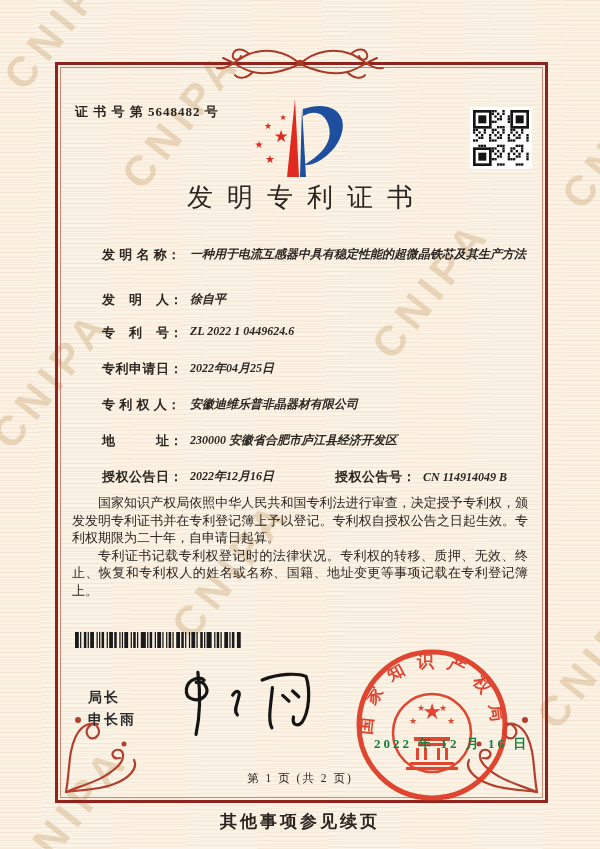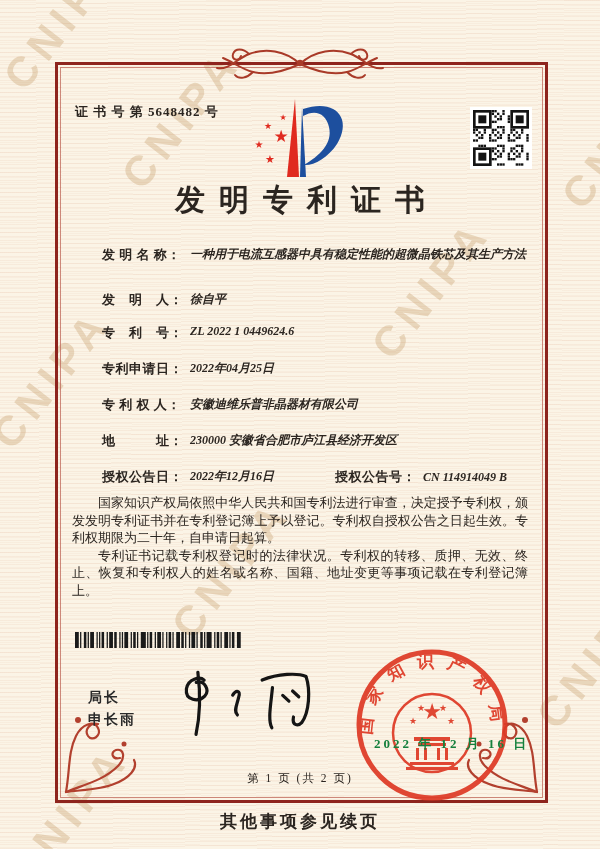--- a/index.html
+++ b/index.html
@@ -22,21 +22,21 @@
     color:rgba(198,158,106,0.35);transform:rotate(-52deg);
   }
   .frame{position:absolute;left:55px;top:62px;width:487px;height:735px;border:3px solid #8e241d;z-index:2;}
   .frame-inner{position:absolute;inset:2px;border:1px solid rgba(190,100,85,0.75);}
   .corner-orn{position:absolute;z-index:3;}
   .content{position:absolute;z-index:5;}
   .cert-no{left:75px;top:103px;font-size:13px;font-weight:600;letter-spacing:1px;}
   .logo{left:243px;top:98px;width:112px;height:80px;}
   .qr{left:470px;top:107px;width:62px;height:62px;background:#fff;}
   .qr svg{position:absolute;inset:3px;}
-  .title{left:0;right:0;top:180px;text-align:center;font-size:30px;font-weight:bold;letter-spacing:14px;text-indent:14px;}
+  .title{left:0;right:0;top:180px;text-align:center;font-size:26px;font-weight:normal;letter-spacing:14px;text-indent:14px;}
   .row{left:75px;display:flex;font-size:13px;font-weight:600;white-space:nowrap;}
   .row .lab{width:88px;flex:none;letter-spacing:0.5px;margin-left:27px;}
   .row .val{font-size:12px;font-style:italic;}
   .grp2{position:absolute;left:233px;display:flex;white-space:nowrap;align-items:center;}
   .grp2 .lab{width:88px;flex:none;letter-spacing:0.5px;}
   .paras{left:72px;width:456px;top:494px;font-size:13px;line-height:17.5px;text-align:justify;}
   .paras p{margin:0;text-indent:2em;}
   .barcode{left:75px;top:632px;width:167px;height:16px;}
   .barcode svg{width:167px;height:16px;fill:#1a1a1a;}
   .director{left:88px;font-family:"Liberation Sans","DejaVu Sans",sans-serif;font-weight:bold;font-size:14px;letter-spacing:2px;color:#2a2a2a;}

